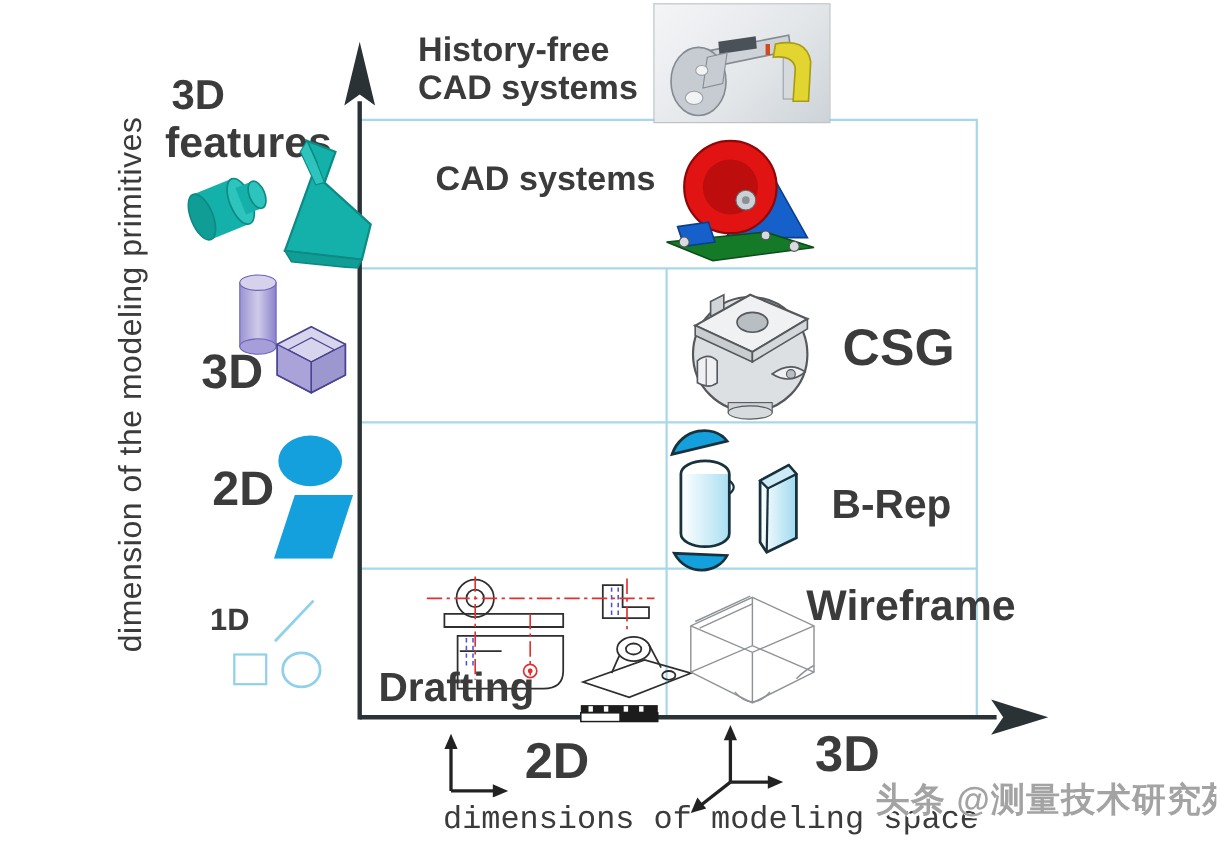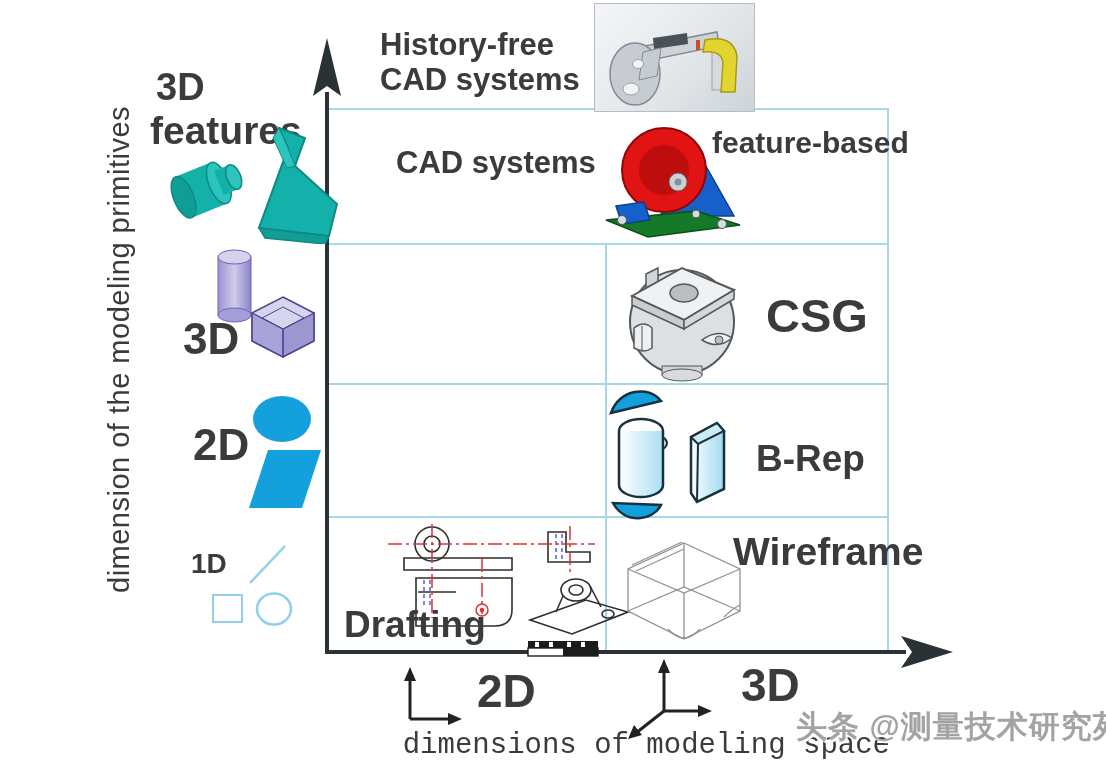--- a/index.html
+++ b/index.html
@@ -136,21 +136,20 @@
     <circle cx="66" cy="50" r="25" fill="#bd0d0d"></circle>
     <circle cx="80" cy="62" r="9" fill="#ccd1d5" stroke="#666"></circle>
     <circle cx="80" cy="62" r="3.5" fill="#8a9096"></circle>
     <polygon points="8,100 98,91 142,105 50,117" fill="#157a28" stroke="#0b4e18" stroke-width="1.5"></polygon>
     <polygon points="18,86 46,82 52,100 24,104" fill="#1660cc" stroke="#0c3f8e" stroke-width="1.5"></polygon>
     <circle cx="24" cy="100" r="4.5" fill="#d8dcdf" stroke="#555"></circle>
     <circle cx="124" cy="104" r="4.5" fill="#d8dcdf" stroke="#555"></circle>
     <circle cx="98" cy="94" r="4" fill="#d8dcdf" stroke="#555"></circle>
   </svg>
   <div class="lbl two-line" style="left:712px;top:126px;font-size:30px;">
-    <div>feature-based</div>
   </div>
 
   <svg class="abs" style="left:618px;top:250px" width="135" height="132" viewBox="0 0 135 132">
     <circle cx="64" cy="72" r="52" fill="#dde0e2" stroke="#55585c" stroke-width="2"></circle>
     <rect x="44" y="116" width="40" height="9" fill="#cfd3d6" stroke="#55585c"></rect>
     <ellipse cx="64" cy="125" rx="20" ry="6" fill="#d8dbde" stroke="#55585c"></ellipse>
     <polygon points="28,24 40,18 40,32 28,38" fill="#d2d5d8" stroke="#55585c" stroke-width="1.5"></polygon>
     <polygon points="14,46 64,18 116,40 66,70" fill="#eff1f2" stroke="#55585c" stroke-width="2"></polygon>
     <polygon points="14,46 66,70 66,79 14,55" fill="#c9cdd0" stroke="#55585c" stroke-width="1.5"></polygon>
     <polygon points="116,40 66,70 66,79 116,49" fill="#d4d8da" stroke="#55585c" stroke-width="1.5"></polygon>

